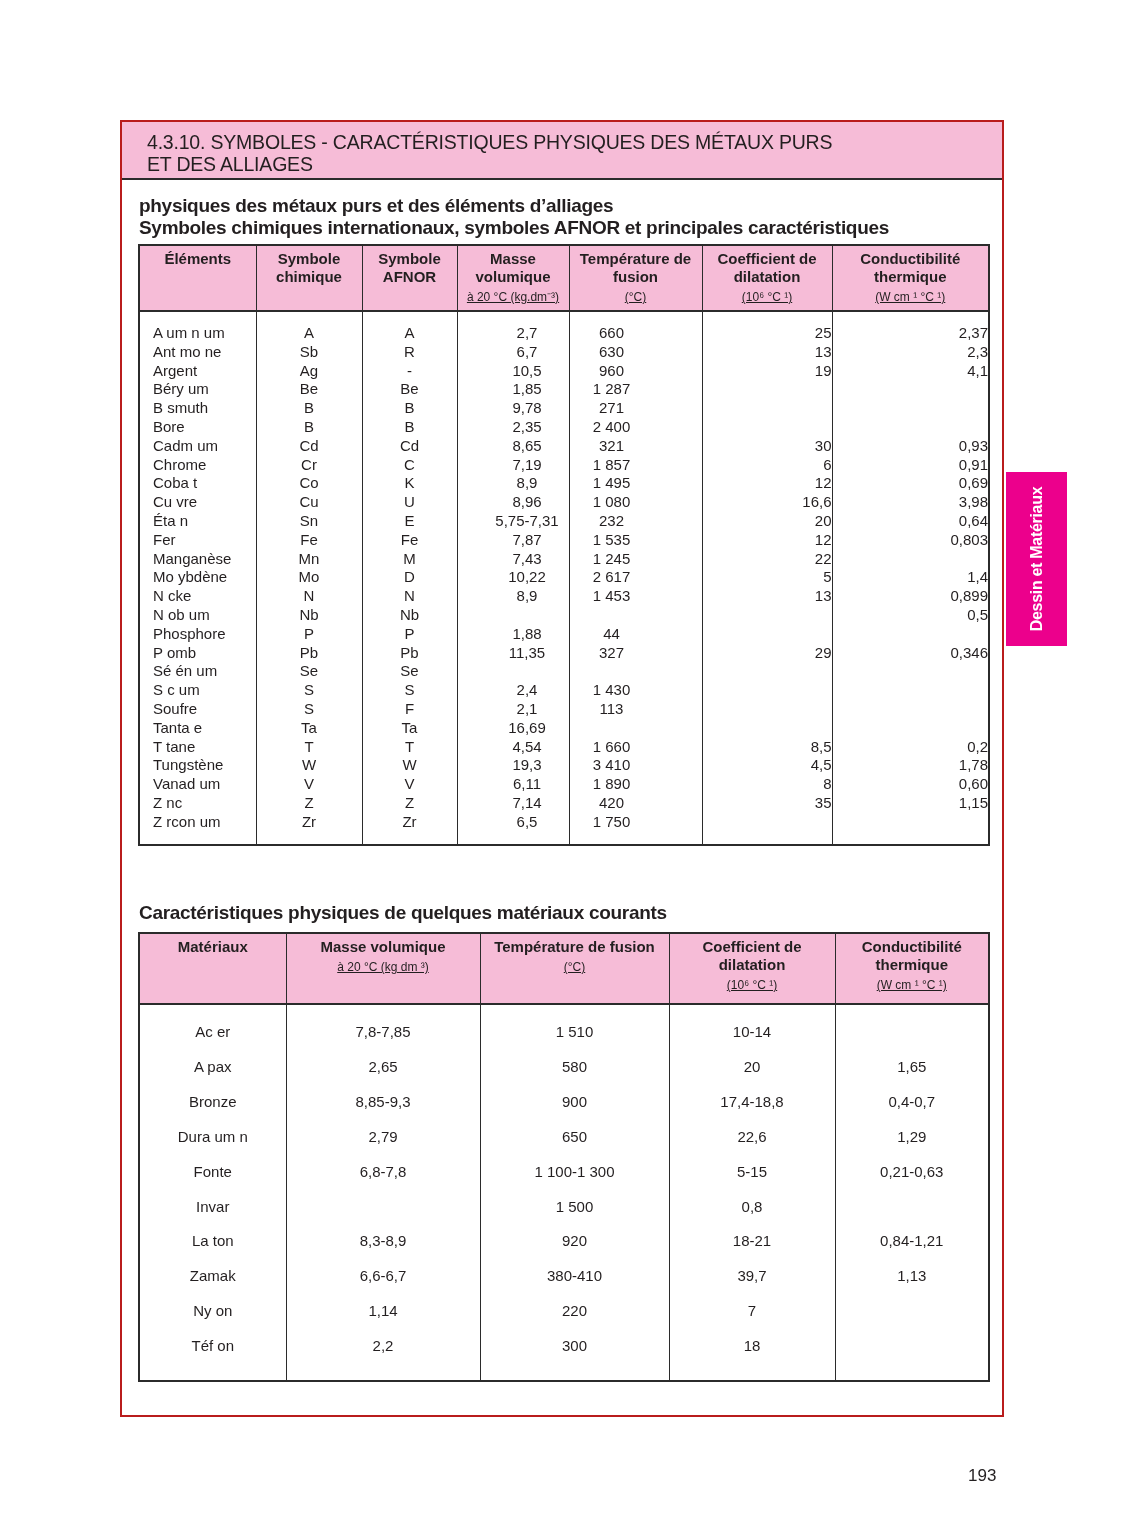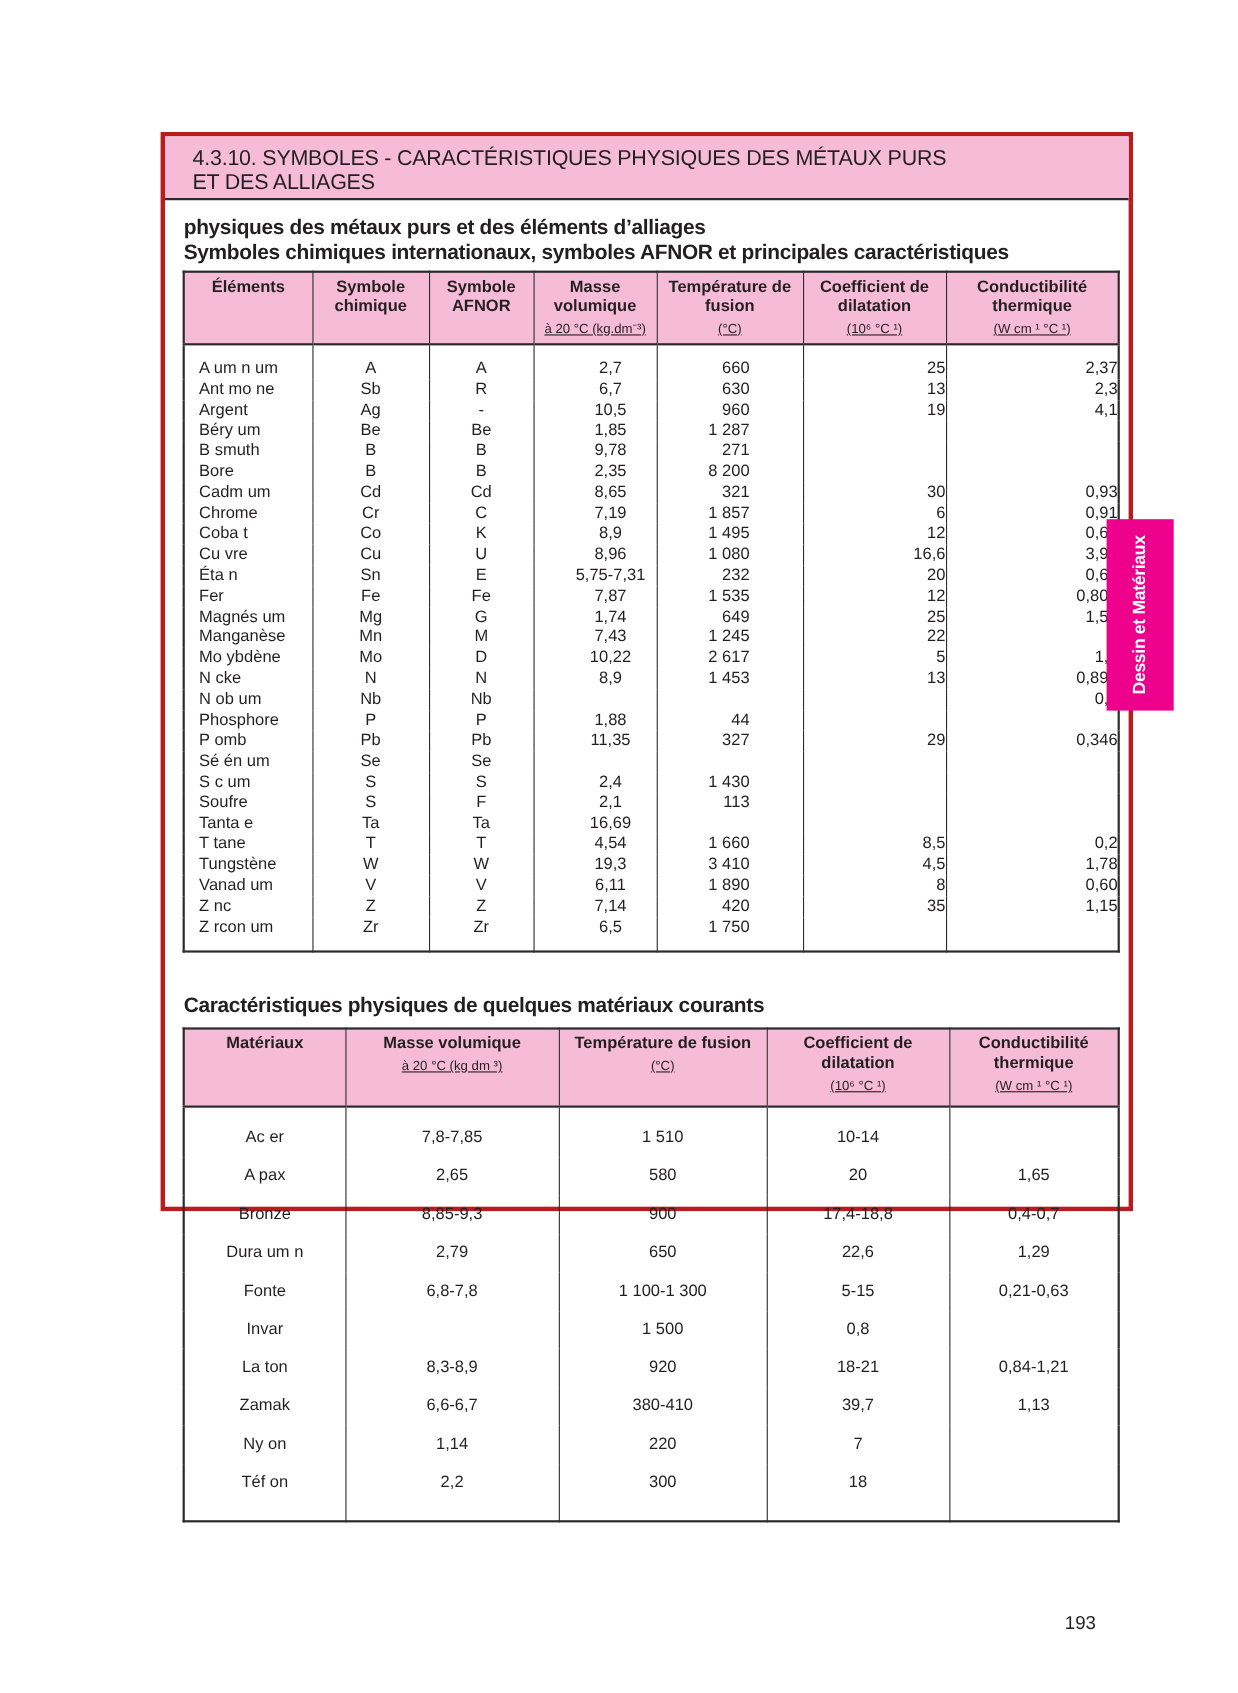--- a/index.html
+++ b/index.html
@@ -1,36 +1,36 @@
 <!DOCTYPE html>
 <html><head>
 <meta charset="utf-8">
 <style>
   html, body { margin: 0; padding: 0; background: #ffffff; }
   body { width: 1125px; height: 1539px; position: relative; font-family: "Liberation Sans", sans-serif; color: #231f20; }
-  .frame { position: absolute; left: 120px; top: 120px; width: 884px; height: 981px; border: 4px solid #b91c1c; box-sizing: border-box; margin-left: 26px; }
+  .frame { position: absolute; left: 120px; top: 120px; width: 884px; height: 1297px; border: 2px solid #b91c1c; box-sizing: border-box; }
   .title-band { position: absolute; left: 0; top: 0; right: 0; height: 58px; background: #f6bcd7; border-bottom: 2px solid #2b2b2b; box-sizing: border-box; padding: 9px 0 0 25px; }
   .title-band div { font-size: 19.5px; line-height: 22px; letter-spacing: -0.2px; }
   .subtitle1 { position: absolute; left: 17px; top: 73px; width: 850px; font-size: 19px; font-weight: bold; line-height: 22px; letter-spacing: -0.3px; }
   .subtitle2 { position: absolute; left: 17px; top: 780px; width: 850px; font-size: 19px; font-weight: bold; line-height: 22px; letter-spacing: -0.3px; }
 
   table { border-collapse: collapse; position: absolute; table-layout: fixed; }
   th { background: #f6bcd7; font-weight: bold; font-size: 15px; line-height: 18px; vertical-align: top; text-align: center; padding: 4px 2px 0 2px; border-left: 1.5px solid #2b2b2b; border-right: 1.5px solid #2b2b2b; border-bottom: 2px solid #2b2b2b; }
   th .sub { font-weight: normal; font-size: 12px; display: block; margin-top: 2px; text-decoration: underline; }
   td { font-size: 15px; padding: 0 0; border-left: 1.5px solid #2b2b2b; border-right: 1.5px solid #2b2b2b; white-space: nowrap; }
 
   #t1 { left: 16px; top: 122px; width: 850px; border: 2px solid #2b2b2b; }
   #t1 thead th { height: 66px; box-sizing: border-box; }
   #t1 td { height: 18.8px; line-height: 18.8px; }
   #t1 tbody tr:first-child td { padding-top: 12px; }
   #t1 tbody tr:last-child td { padding-bottom: 12px; }
   #t1 td.c0 { text-align: left; padding-left: 13px; }
   #t1 td.c1, #t1 td.c2 { text-align: center; }
   #t1 td.c3 { text-align: center; padding-left: 28px; }
-  #t1 td.c4 { text-align: right; padding-right: 48px; }
+  #t1 td.c4 { text-align: center; padding-right: 48px; }
   #t1 td.c5 { text-align: right; padding-left: 45px; }
   #t1 td.c6 { text-align: right; padding-left: 40px; }
 
   #t2 { left: 16px; top: 810px; width: 850px; border: 2px solid #2b2b2b; }
   #t2 thead th { height: 71px; box-sizing: border-box; }
   #t2 td { height: 34.9px; line-height: 34.9px; text-align: center; }
   #t2 tbody tr:first-child td { padding-top: 10px; }
   #t2 tbody tr:last-child td { padding-bottom: 16px; }
 
   .side-tab { position: absolute; left: 1006px; top: 472px; width: 61px; height: 174px; background: #ec008c; }
@@ -116,21 +116,21 @@
           <td class="c3">9,78</td>
           <td class="c4">271</td>
           <td class="c5"></td>
           <td class="c6"></td>
         </tr>
         <tr>
           <td class="c0">Bore</td>
           <td class="c1">B</td>
           <td class="c2">B</td>
           <td class="c3">2,35</td>
-          <td class="c4">8 200</td>
+          <td class="c4">2 400</td>
           <td class="c5"></td>
           <td class="c6"></td>
         </tr>
         <tr>
           <td class="c0">Cadm um</td>
           <td class="c1">Cd</td>
           <td class="c2">Cd</td>
           <td class="c3">8,65</td>
           <td class="c4">321</td>
           <td class="c5">30</td>
@@ -173,29 +173,20 @@
           <td class="c6">0,64</td>
         </tr>
         <tr>
           <td class="c0">Fer</td>
           <td class="c1">Fe</td>
           <td class="c2">Fe</td>
           <td class="c3">7,87</td>
           <td class="c4">1 535</td>
           <td class="c5">12</td>
           <td class="c6">0,803</td>
-        </tr>
-        <tr>
-          <td class="c0">Magnés um</td>
-          <td class="c1">Mg</td>
-          <td class="c2">G</td>
-          <td class="c3">1,74</td>
-          <td class="c4">649</td>
-          <td class="c5">25</td>
-          <td class="c6">1,59</td>
         </tr>
         <tr>
           <td class="c0">Manganèse</td>
           <td class="c1">Mn</td>
           <td class="c2">M</td>
           <td class="c3">7,43</td>
           <td class="c4">1 245</td>
           <td class="c5">22</td>
           <td class="c6"></td>
         </tr>

